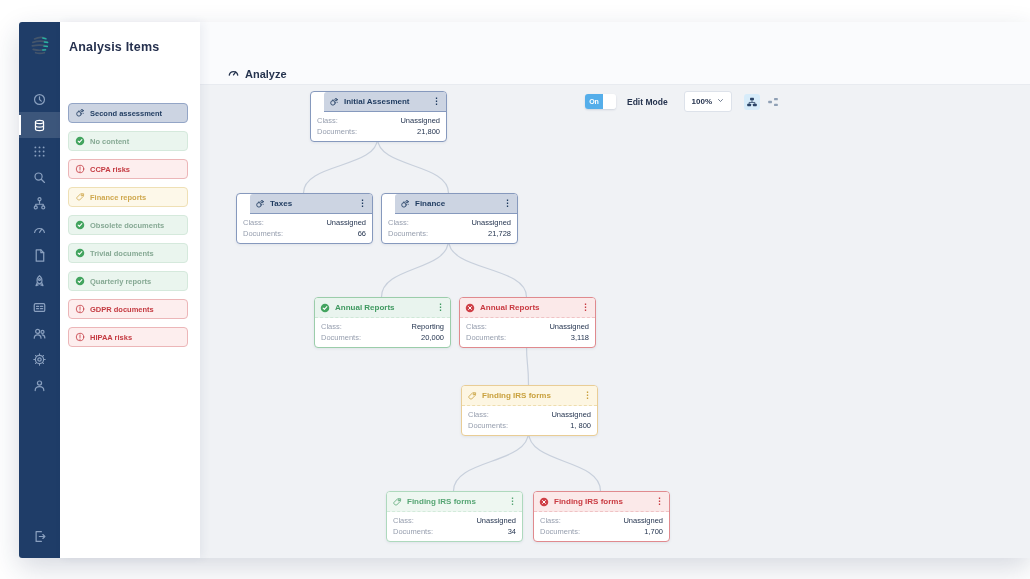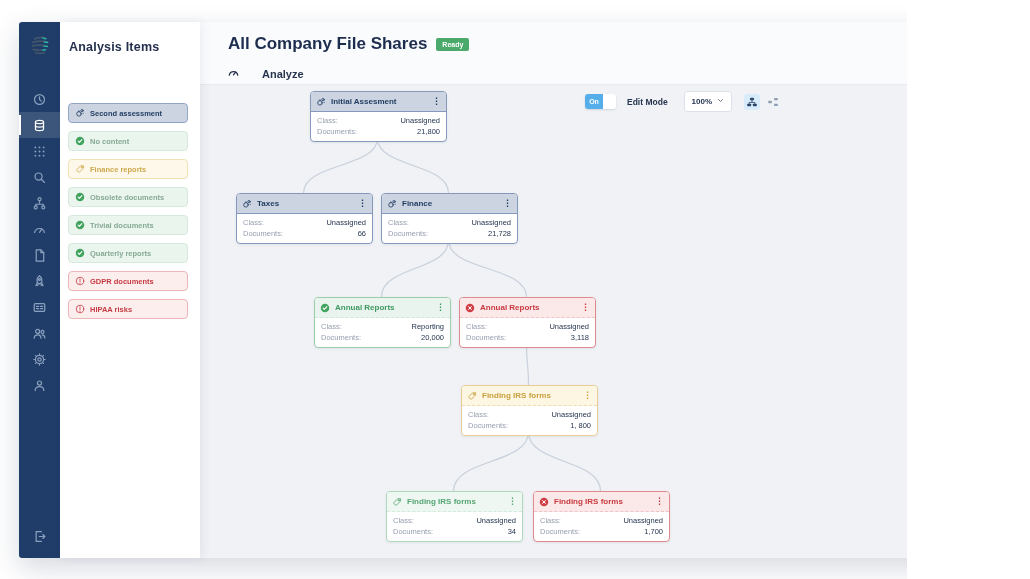--- a/index.html
+++ b/index.html
@@ -1,17 +1,17 @@
 <!DOCTYPE html>
 <html><head>
 <meta charset="utf-8">
 <style>
   html,body{margin:0;padding:0;background:#fff;font-family:"Liberation Sans",sans-serif;
     -webkit-font-smoothing:antialiased;}
-  #stage{position:relative;width:907px;height:579px;background:#fff;overflow:hidden;}
+  #stage{position:relative;width:1030px;height:579px;background:#fff;overflow:hidden;}
   #app{position:absolute;left:19px;top:22px;width:1011px;height:536px;
     box-shadow:0 10px 28px rgba(25,45,85,.18);border-radius:3px 0 0 3px;}
   
   .sidebar{position:absolute;left:0;top:0;width:41px;height:536px;background:#1f3d68;border-radius:3px 0 0 3px;}
   .logo{position:absolute;left:10px;top:12px;width:22px;height:22px;}
   .nav{position:absolute;left:0;top:64px;width:41px;display:flex;flex-direction:column;}
   .nav-btn{width:41px;height:26px;display:flex;align-items:center;justify-content:center;
     color:#8aa0bf;cursor:pointer;position:relative;}
   .nav-btn svg{width:15px;height:15px;}
   .nav-btn.active{background:rgba(255,255,255,.13);color:#fff;}
@@ -40,21 +40,21 @@
   .item.green{background:#eaf5ee;border-color:#d5e9dc;color:#86a994;}
   .item.red{background:#fdeeee;border-color:#ecb6b8;color:#c43a41;}
   .item.yellow{background:#fdf8e9;border-color:#efe0b5;color:#cfa84e;}
   .ic-check{color:#43a45f;}.ic-error{color:#cf3f46;}.ic-warning{color:#c43a41;}
   
   .main{position:absolute;left:181px;top:0;right:0;height:536px;background:#f0f2f5;}
   .mhead{position:absolute;left:0;top:0;right:0;height:62px;background:#fafbfd;border-bottom:1px solid #e8ebf0;}
   .trow{position:absolute;left:209px;top:12px;display:flex;align-items:center;gap:9px;z-index:2;}
   .trow h2{margin:0;font-size:17px;font-weight:bold;color:#1d2d4f;}
   .badge{background:#4aa96b;color:#fff;font-size:7px;font-weight:bold;padding:3px 6px;border-radius:2px;}
-  .arow{position:absolute;left:208px;top:44px;display:flex;align-items:center;gap:22px;
+  .arow{position:absolute;left:208px;top:44px;display:flex;align-items:center;gap:5px;
     color:#26344f;font-size:11px;font-weight:bold;z-index:2;}
   .arow svg{width:13px;height:13px;}
   
   .toolbar{position:absolute;left:566px;top:69px;display:flex;align-items:center;z-index:4;}
   .toggle{width:31px;height:15px;border-radius:3px;overflow:hidden;display:flex;cursor:pointer;
     box-shadow:0 1px 2px rgba(30,50,90,.15);}
   .ton{flex:1;background:#55aeea;color:#fff;font-size:7px;font-weight:bold;display:flex;
     align-items:center;justify-content:center;}
   .knob{width:13px;background:#fff;}
   .tlabel{margin-left:11px;font-size:8.5px;font-weight:bold;color:#26344f;}
@@ -72,21 +72,21 @@
     z-index:2;box-shadow:0 1px 3px rgba(20,40,80,.07);cursor:pointer;}
   .node .hd{display:flex;align-items:center;gap:5px;height:19px;padding:0 5px;
     border-bottom:1px solid;border-radius:3px 3px 0 0;font-size:8px;font-weight:bold;}
   .node .hd .ic{display:flex;}
   .node .hd .ic svg{width:10px;height:10px;}
   .node .kebab{margin-left:auto;font-size:9px;font-weight:bold;line-height:1;cursor:pointer;}
   .node .bd{padding:3px 6px 4px;}
   .nrow{display:flex;justify-content:space-between;font-size:7.5px;line-height:11px;}
   .nrow .lbl{color:#969eae;}
   .nrow .val{color:#253550;font-weight:normal;}
-  .node.blue{border-color:#8699bd;}.node.blue .hd{background:#ccd4e2;color:#1e3a5f;border-bottom-color:#8699bd;}
+  .node.blue{border-color:#8699bd;}.node.blue .hd{background:#ccd4e2;color:#1e3a5f;border-bottom-color:#8699bd;margin-left:13px;}
   .node.green{border-color:#9bcdaa;}.node.green .hd{background:#e9f4ee;color:#3f9960;border-bottom-color:#cfe8d7;border-bottom-style:dashed;}
   .node.red{border-color:#e08a8e;}.node.red .hd{background:#fbe9e9;color:#c93a41;border-bottom-color:#f0c3c5;border-bottom-style:dashed;}
   .node.yellow{border-color:#e9cd95;}.node.yellow .hd{background:#fdf6e2;color:#c9a13e;border-bottom-color:#eeddae;border-bottom-style:dashed;}
   .node.green-tag{border-color:#aed9bd;}.node.green-tag .hd{background:#eef7f1;color:#56a574;border-bottom-color:#d3ebdb;border-bottom-style:dashed;}
 </style>
 </head>
 <body>
 
 <div id="stage">
   <div id="app">
@@ -216,87 +216,93 @@
           </div>
           <div class="item green">
             <span class="ic ic-check">
               <svg viewBox="0 0 16 16" fill="none" stroke="currentColor" stroke-width="1.3" stroke-linecap="round" stroke-linejoin="round">
                 <circle cx="8" cy="8" r="6.8" fill="currentColor" stroke="none"></circle>
                 <path d="M5 8.3l2 2 4-4.4" stroke="#fff" stroke-width="1.7"></path>
               </svg>
             </span>
             <span>No content</span>
           </div>
-          <div class="item yellow">
-            <span class="ic ic-tag">
-              <svg viewBox="0 0 16 16" fill="none" stroke="currentColor" stroke-width="1.3" stroke-linecap="round" stroke-linejoin="round">
-                <path d="M13.2 2.8H9L3.2 8.6a1.45 1.45 0 0 0 0 2.05l2.15 2.15a1.45 1.45 0 0 0 2.05 0l5.8-5.8z"></path>
-                <circle cx="10.8" cy="5.2" r="1"></circle>
-              </svg>
-            </span>
-            <span>Finance reports</span>
-          </div>
-          <div class="item green">
-            <span class="ic ic-check">
-              <svg viewBox="0 0 16 16" fill="none" stroke="currentColor" stroke-width="1.3" stroke-linecap="round" stroke-linejoin="round">
-                <circle cx="8" cy="8" r="6.8" fill="currentColor" stroke="none"></circle>
-                <path d="M5 8.3l2 2 4-4.4" stroke="#fff" stroke-width="1.7"></path>
-              </svg>
-            </span>
-            <span>Obsolete documents</span>
-          </div>
-          <div class="item green">
-            <span class="ic ic-check">
-              <svg viewBox="0 0 16 16" fill="none" stroke="currentColor" stroke-width="1.3" stroke-linecap="round" stroke-linejoin="round">
-                <circle cx="8" cy="8" r="6.8" fill="currentColor" stroke="none"></circle>
-                <path d="M5 8.3l2 2 4-4.4" stroke="#fff" stroke-width="1.7"></path>
-              </svg>
-            </span>
-            <span>Trivial documents</span>
-          </div>
-          <div class="item green">
-            <span class="ic ic-check">
-              <svg viewBox="0 0 16 16" fill="none" stroke="currentColor" stroke-width="1.3" stroke-linecap="round" stroke-linejoin="round">
-                <circle cx="8" cy="8" r="6.8" fill="currentColor" stroke="none"></circle>
-                <path d="M5 8.3l2 2 4-4.4" stroke="#fff" stroke-width="1.7"></path>
-              </svg>
-            </span>
-            <span>Quarterly reports</span>
-          </div>
           <div class="item red">
             <span class="ic ic-warning">
               <svg viewBox="0 0 16 16" fill="none" stroke="currentColor" stroke-width="1.3" stroke-linecap="round" stroke-linejoin="round">
                 <circle cx="8" cy="8" r="6"></circle>
                 <path d="M8 4.6v4.2"></path>
                 <circle cx="8" cy="11.4" r=".85" fill="currentColor" stroke="none"></circle>
               </svg>
             </span>
-            <span>GDPR documents</span>
+            <span>CCPA risks</span>
+          </div>
+          <div class="item yellow">
+            <span class="ic ic-tag">
+              <svg viewBox="0 0 16 16" fill="none" stroke="currentColor" stroke-width="1.3" stroke-linecap="round" stroke-linejoin="round">
+                <path d="M13.2 2.8H9L3.2 8.6a1.45 1.45 0 0 0 0 2.05l2.15 2.15a1.45 1.45 0 0 0 2.05 0l5.8-5.8z"></path>
+                <circle cx="10.8" cy="5.2" r="1"></circle>
+              </svg>
+            </span>
+            <span>Finance reports</span>
+          </div>
+          <div class="item green">
+            <span class="ic ic-check">
+              <svg viewBox="0 0 16 16" fill="none" stroke="currentColor" stroke-width="1.3" stroke-linecap="round" stroke-linejoin="round">
+                <circle cx="8" cy="8" r="6.8" fill="currentColor" stroke="none"></circle>
+                <path d="M5 8.3l2 2 4-4.4" stroke="#fff" stroke-width="1.7"></path>
+              </svg>
+            </span>
+            <span>Obsolete documents</span>
+          </div>
+          <div class="item green">
+            <span class="ic ic-check">
+              <svg viewBox="0 0 16 16" fill="none" stroke="currentColor" stroke-width="1.3" stroke-linecap="round" stroke-linejoin="round">
+                <circle cx="8" cy="8" r="6.8" fill="currentColor" stroke="none"></circle>
+                <path d="M5 8.3l2 2 4-4.4" stroke="#fff" stroke-width="1.7"></path>
+              </svg>
+            </span>
+            <span>Trivial documents</span>
+          </div>
+          <div class="item green">
+            <span class="ic ic-check">
+              <svg viewBox="0 0 16 16" fill="none" stroke="currentColor" stroke-width="1.3" stroke-linecap="round" stroke-linejoin="round">
+                <circle cx="8" cy="8" r="6.8" fill="currentColor" stroke="none"></circle>
+                <path d="M5 8.3l2 2 4-4.4" stroke="#fff" stroke-width="1.7"></path>
+              </svg>
+            </span>
+            <span>Quarterly reports</span>
           </div>
           <div class="item red">
             <span class="ic ic-warning">
               <svg viewBox="0 0 16 16" fill="none" stroke="currentColor" stroke-width="1.3" stroke-linecap="round" stroke-linejoin="round">
                 <circle cx="8" cy="8" r="6"></circle>
                 <path d="M8 4.6v4.2"></path>
                 <circle cx="8" cy="11.4" r=".85" fill="currentColor" stroke="none"></circle>
               </svg>
             </span>
+            <span>GDPR documents</span>
+          </div>
+          <div class="item red">
+            <span class="ic ic-warning">
+              <svg viewBox="0 0 16 16" fill="none" stroke="currentColor" stroke-width="1.3" stroke-linecap="round" stroke-linejoin="round">
+                <circle cx="8" cy="8" r="6"></circle>
+                <path d="M8 4.6v4.2"></path>
+                <circle cx="8" cy="11.4" r=".85" fill="currentColor" stroke="none"></circle>
+              </svg>
+            </span>
             <span>HIPAA risks</span>
           </div>
         </div>
     </aside>
 
     <main class="main">
       <div class="mhead"></div>
     </main>
 
-    <div class="trow">
-      <h2>All Company File Shares</h2>
-      <span class="badge">Ready</span>
-    </div>
 
     <div class="arow">
       <span id="analyzeIcon"><svg viewBox="0 0 16 16" fill="none" stroke="currentColor" stroke-width="1.6" stroke-linecap="round" stroke-linejoin="round">
             <path d="M2.8 11.2a5.3 5.3 0 0 1 10.4 0"></path>
             <path d="M8 11l2.6-3.6"></path>
           </svg></span>
       <span>Analyze</span>
     </div>
 
     <div class="toolbar">

